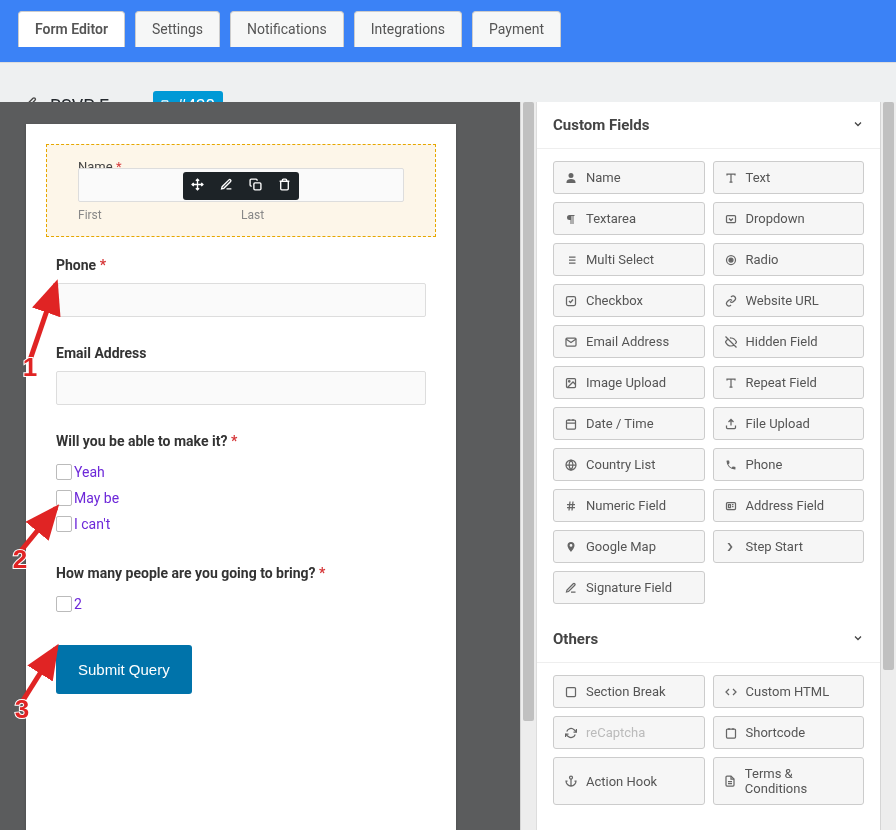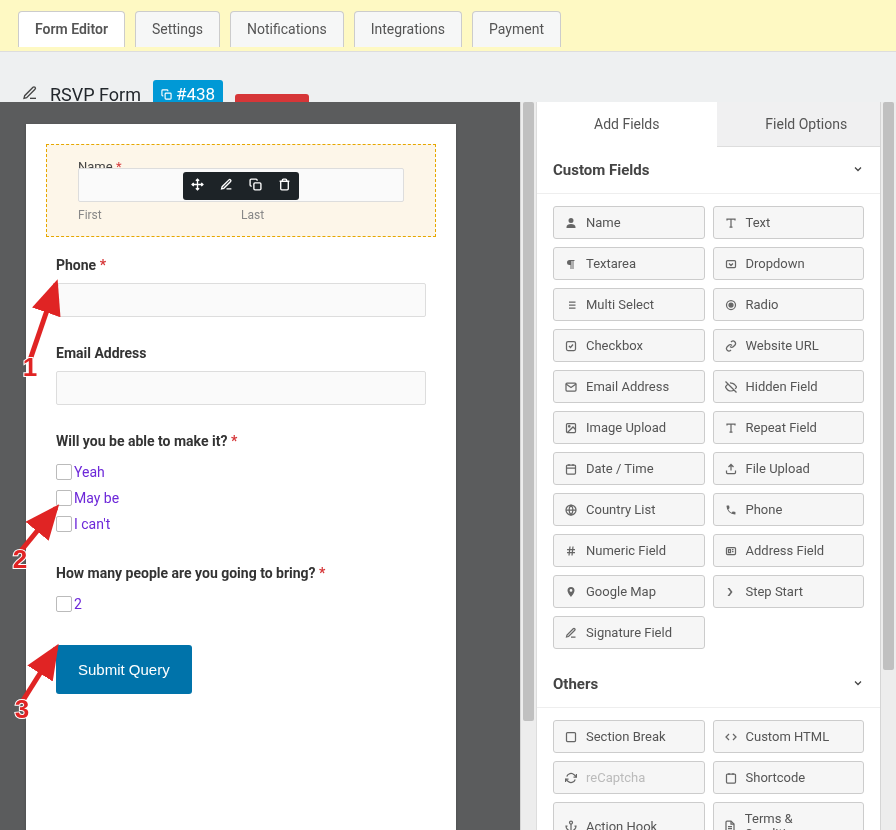--- a/index.html
+++ b/index.html
@@ -14,27 +14,27 @@
     position: relative;
   }
   .builder {
     position: relative;
     width: 100%;
     height: 100%;
   }
 
   
   .topbar {
-    background: #fef9c3;
+    background: #3b82f6;
     border-bottom: 1px solid #ddd;
     padding: 10px 18px 0 18px;
     display: flex;
     justify-content: space-between;
     align-items: flex-start;
-    height: 52px;
+    height: 63px;
   }
   .tabs { display: flex; gap: 10px; }
   .tab {
     padding: 9px 16px 10px;
     border: 1px solid #ccc;
     border-bottom: none;
     background: #f6f7f7;
     border-radius: 4px 4px 0 0;
     color: #555;
     cursor: pointer;
@@ -367,24 +367,20 @@
                 <path d="M0,0 L7,3 L0,6 z" fill="#e02424"></path>
               </marker>
             </defs>
         <path d="M22,70 L56,16" stroke="#e02424" stroke-width="5" marker-end="url(#ah3)"></path>
         <text x="22" y="86" text-anchor="middle" class="annot-num">3</text>
           </svg>
       </div>
     </div>
 
     <div class="right-panel">
-      <div class="panel-tabs">
-        <div class="panel-tab active">Add Fields</div>
-        <div class="panel-tab">Field Options</div>
-      </div>
       <div id="panel-body" style="overflow:auto;flex:1;padding-right:16px;">
           <div class="section-head">
             <span>Custom Fields</span>
             <span><svg width="12" height="12" viewBox="0 0 24 24" fill="none" stroke="currentColor" stroke-width="2.5">
                 <path d="M6 9l6 6 6-6"></path>
               </svg></span>
           </div>
           <div class="fields-grid">
             <div class="field-chip">
               <span class="chip-ico">

